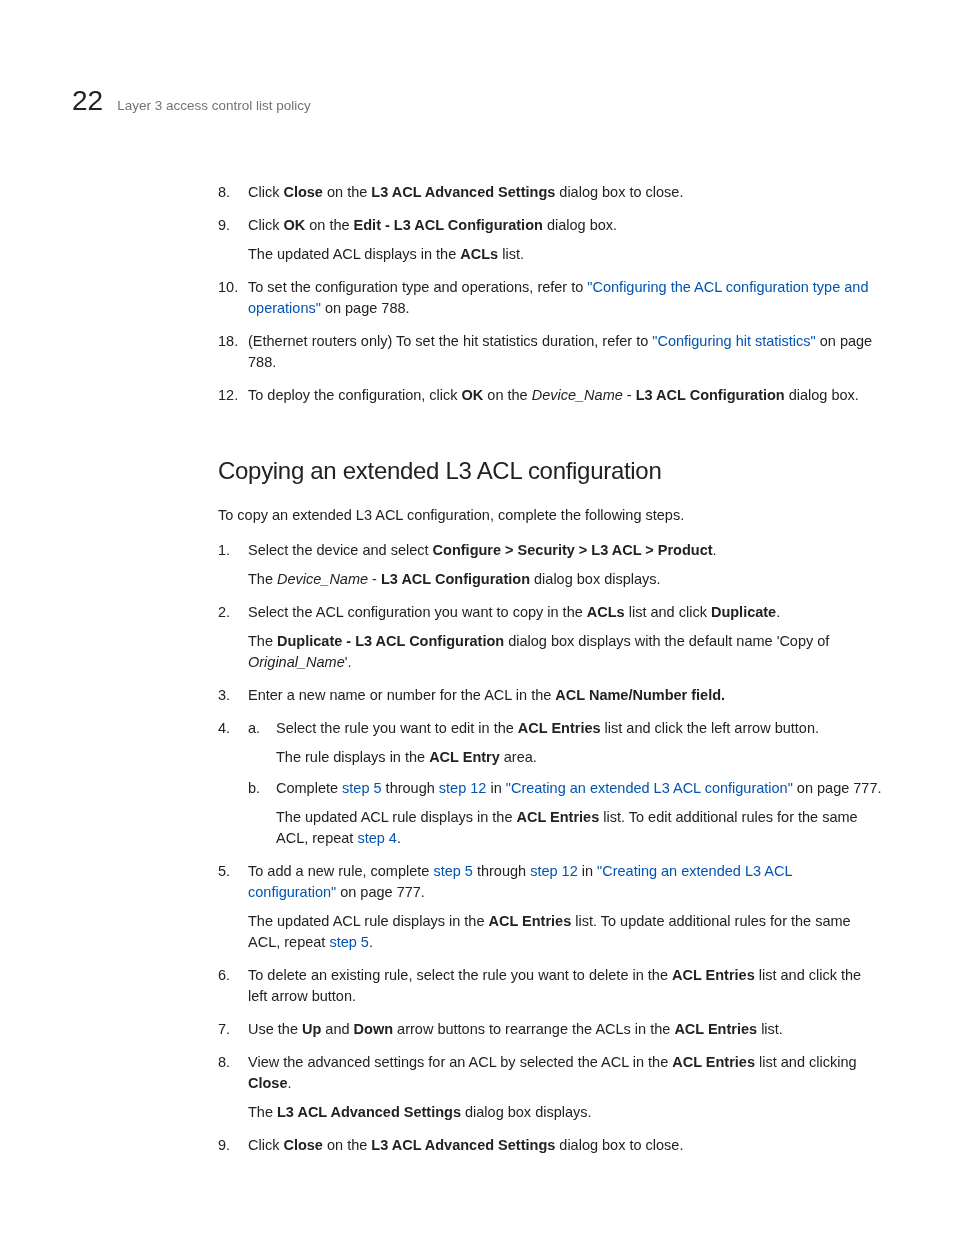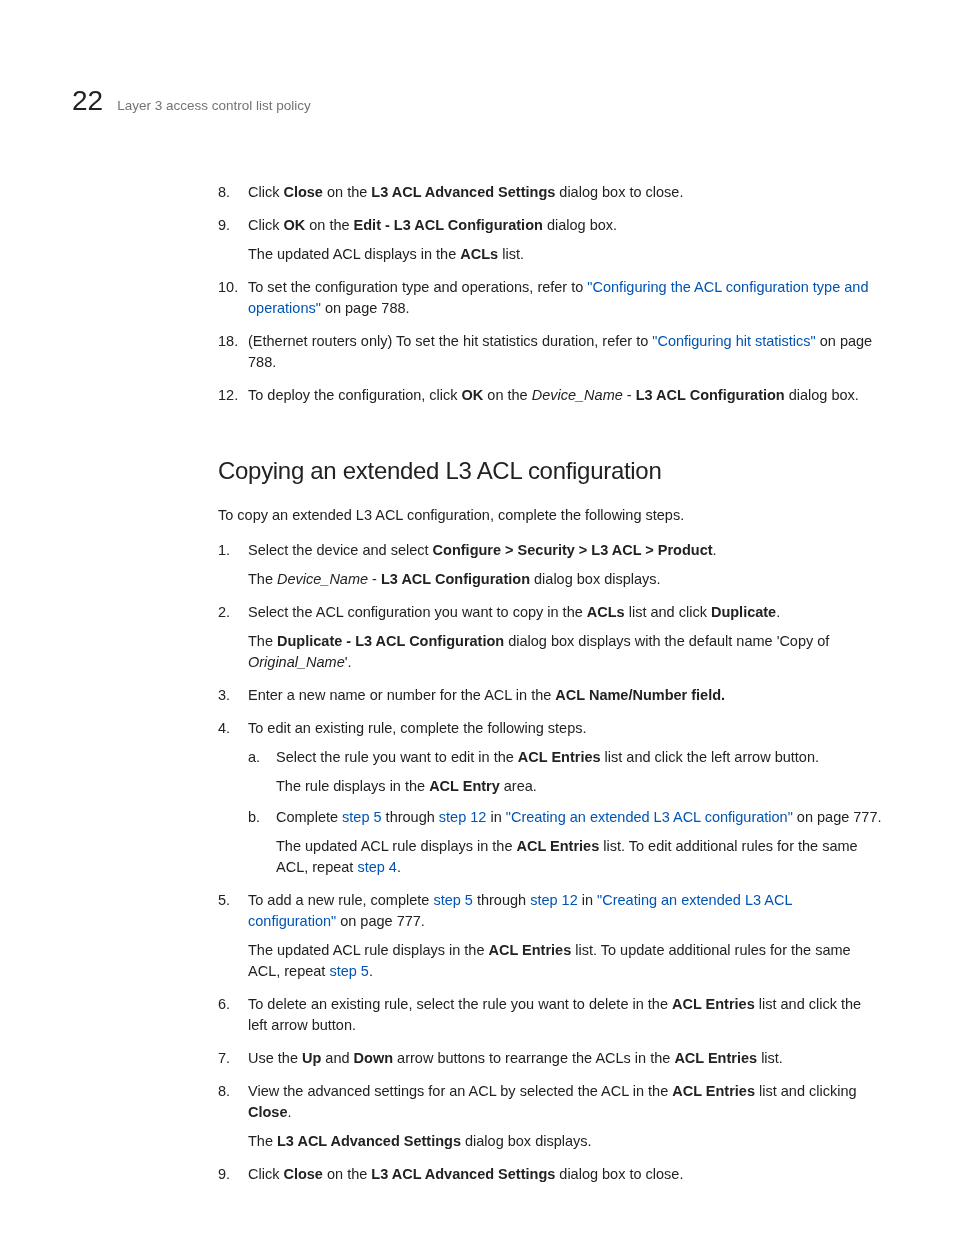--- a/index.html
+++ b/index.html
@@ -143,21 +143,20 @@
         <div class="sub"><span>The </span><span class="b">Duplicate - L3 ACL Configuration</span><span> dialog box displays with the default name 'Copy of </span><span class="i">Original_Name</span><span>'.</span></div>
       </li>
 
       <li>
         <span class="num">3.</span>
         <span><span>Enter a new name or number for the ACL in the </span><span class="b">ACL Name/Number field.</span></span>
       </li>
 
       <li>
         <span class="num">4.</span>
-        <span>To edit an existing rule, complete the following steps.</span>
         <ol class="alpha">
           <li>
             <span class="anum">a.</span>
             <span><span>Select the rule you want to edit in the </span><span class="b">ACL Entries</span><span> list and click the left arrow button.</span></span>
             <div class="sub"><span>The rule displays in the </span><span class="b">ACL Entry</span><span> area.</span></div>
           </li>
           <li>
             <span class="anum">b.</span>
             <span><span>Complete </span><span class="lk">step 5</span><span> through </span><span class="lk">step 12</span><span> in </span><span class="lk">"Creating an extended L3 ACL configuration"</span><span> on page 777.</span></span>
             <div class="sub"><span>The updated ACL rule displays in the </span><span class="b">ACL Entries</span><span> list. To edit additional rules for the same ACL, repeat </span><span class="lk">step 4</span><span>.</span></div>

